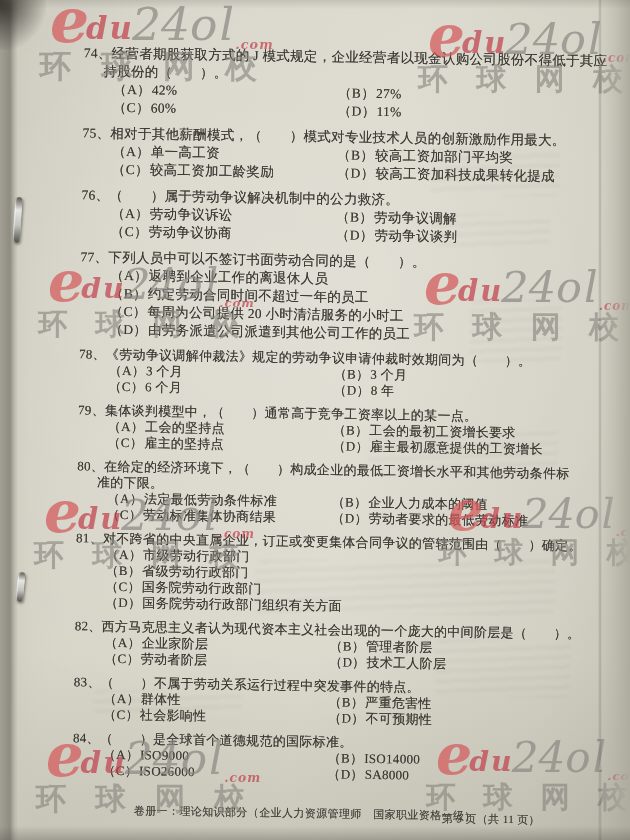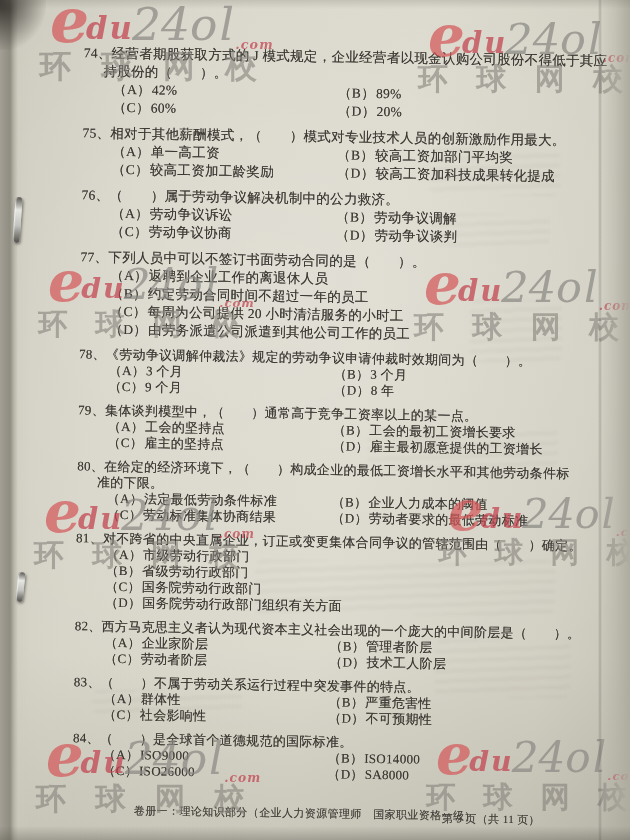--- a/index.html
+++ b/index.html
@@ -92,23 +92,23 @@
   <div class="ghost g6"></div>
   <div class="ghost g7"></div>
 
   <div class="content">
     <div class="questions">
         <div class="question lg">
           <div class="q-line">74、经营者期股获取方式的 J 模式规定，企业经营者以现金认购公司股份不得低于其应</div>
           <div class="q-line q-cont">持股份的（　　）。</div>
           <div class="q-options cols-2">
             <div class="opt"><span class="opt-label">（A）</span><span class="opt-text">42%</span></div>
-            <div class="opt"><span class="opt-label">（B）</span><span class="opt-text">89%</span></div>
+            <div class="opt"><span class="opt-label">（B）</span><span class="opt-text">27%</span></div>
             <div class="opt"><span class="opt-label">（C）</span><span class="opt-text">60%</span></div>
-            <div class="opt"><span class="opt-label">（D）</span><span class="opt-text">20%</span></div>
+            <div class="opt"><span class="opt-label">（D）</span><span class="opt-text">11%</span></div>
           </div>
         </div>
         <div class="question lg">
           <div class="q-line">75、相对于其他薪酬模式，（　　）模式对专业技术人员的创新激励作用最大。</div>
           <div class="q-options cols-2">
             <div class="opt"><span class="opt-label">（A）</span><span class="opt-text">单一高工资</span></div>
             <div class="opt"><span class="opt-label">（B）</span><span class="opt-text">较高工资加部门平均奖</span></div>
             <div class="opt"><span class="opt-label">（C）</span><span class="opt-text">较高工资加工龄奖励</span></div>
             <div class="opt"><span class="opt-label">（D）</span><span class="opt-text">较高工资加科技成果转化提成</span></div>
           </div>
@@ -129,21 +129,21 @@
             <div class="opt"><span class="opt-label">（B）</span><span class="opt-text">约定劳动合同时间不超过一年的员工</span></div>
             <div class="opt"><span class="opt-label">（C）</span><span class="opt-text">每周为公司提供 20 小时清洁服务的小时工</span></div>
             <div class="opt"><span class="opt-label">（D）</span><span class="opt-text">由劳务派遣公司派遣到其他公司工作的员工</span></div>
           </div>
         </div>
         <div class="question">
           <div class="q-line">78、《劳动争议调解仲裁法》规定的劳动争议申请仲裁时效期间为（　　）。</div>
           <div class="q-options cols-2">
             <div class="opt"><span class="opt-label">（A）</span><span class="opt-text">3 个月</span></div>
             <div class="opt"><span class="opt-label">（B）</span><span class="opt-text">3 个月</span></div>
-            <div class="opt"><span class="opt-label">（C）</span><span class="opt-text">9 个月</span></div>
+            <div class="opt"><span class="opt-label">（C）</span><span class="opt-text">6 个月</span></div>
             <div class="opt"><span class="opt-label">（D）</span><span class="opt-text">8 年</span></div>
           </div>
         </div>
         <div class="question">
           <div class="q-line">79、集体谈判模型中，（　　）通常高于竞争工资率以上的某一点。</div>
           <div class="q-options cols-2">
             <div class="opt"><span class="opt-label">（A）</span><span class="opt-text">工会的坚持点</span></div>
             <div class="opt"><span class="opt-label">（B）</span><span class="opt-text">工会的最初工资增长要求</span></div>
             <div class="opt"><span class="opt-label">（C）</span><span class="opt-text">雇主的坚持点</span></div>
             <div class="opt"><span class="opt-label">（D）</span><span class="opt-text">雇主最初愿意提供的工资增长</span></div>

